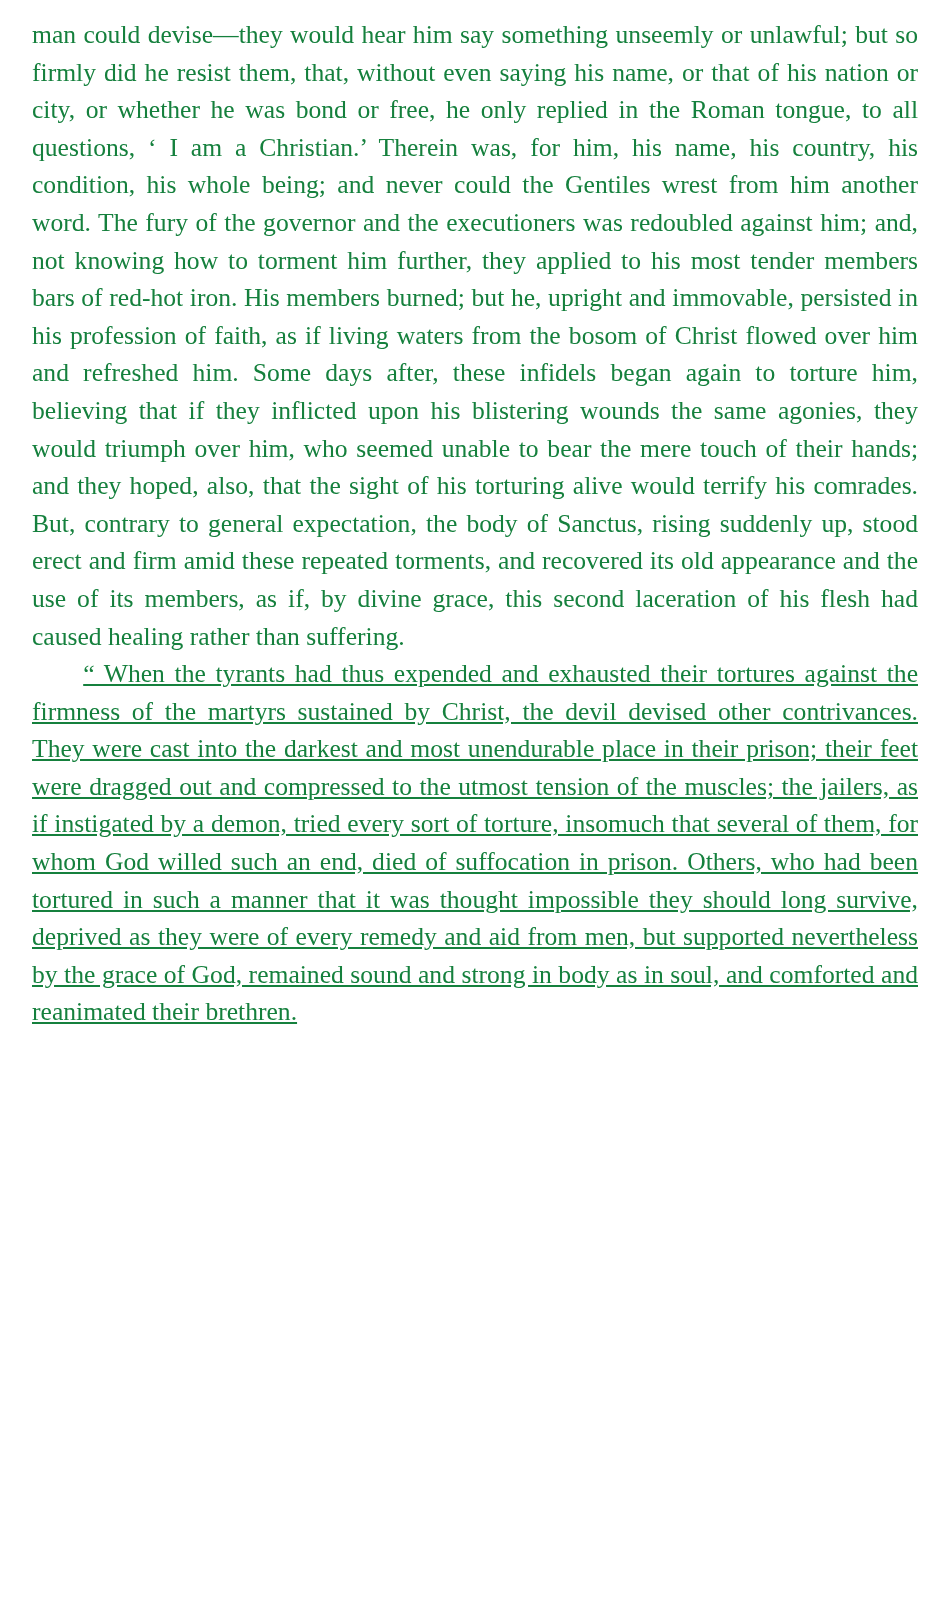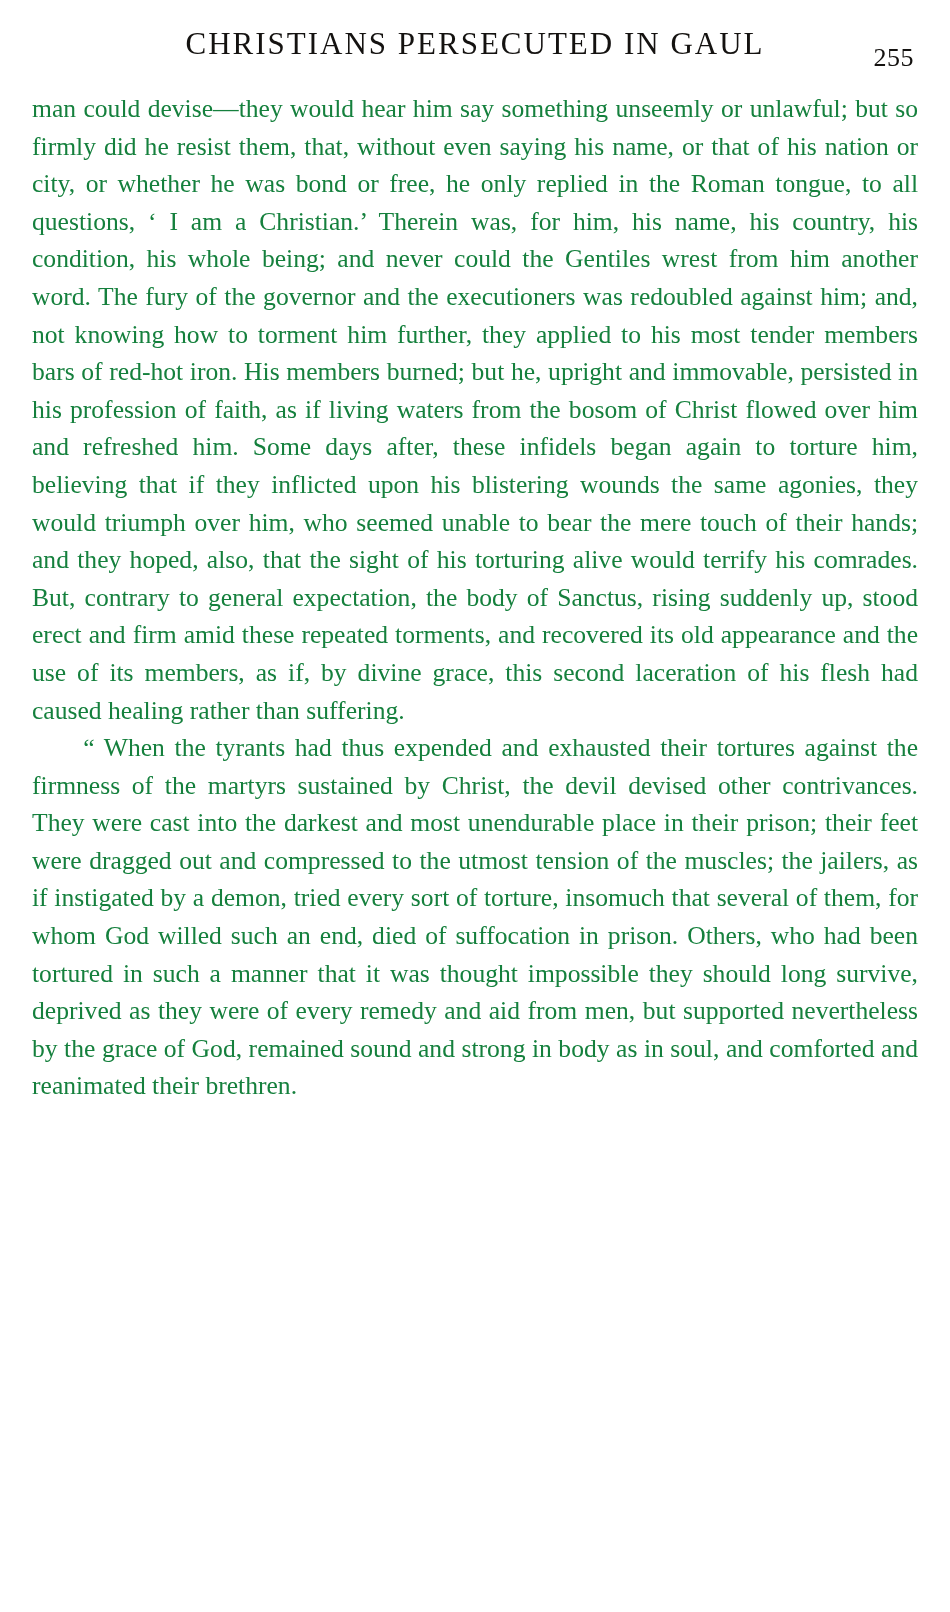--- a/index.html
+++ b/index.html
@@ -55,36 +55,33 @@
     color: #15803d;
     -webkit-font-smoothing: antialiased;
   }
   .para {
     margin: 0;
     padding: 0;
     text-indent: 0;
   }
   .para + .para {
     text-indent: 2.0em;
+    text-decoration: underline;
   }
   .para.last {
     
   }
   .body-text p {
     hyphens: none;
   }
 </style>
 </head>
 <body>
 
 <div class="page">
 
-  <div class="running-head">
-    <div class="head-title">Christians Persecuted in Gaul</div>
-    <div class="page-number">255</div>
-  </div>
 
   <div class="body-text">
     <p class="para">man could devise—they would hear him say something unseemly or unlawful; but so firmly did he resist them, that, without even saying his name, or that of his nation or city, or whether he was bond or free, he only replied in the Roman tongue, to all questions, ‘ I am a Christian.’   Therein was, for him, his name, his country, his condition, his whole being; and never could the Gentiles wrest from him another word.   The fury of the governor and the executioners was redoubled against him; and, not knowing how to torment him further, they applied to his most tender members bars of red-hot iron. His members burned; but he, upright and immovable, persisted in his profession of faith, as if living waters from the bosom of Christ flowed over him and refreshed him.   Some days after, these infidels began again to torture him, believing that if they inflicted upon his blistering wounds the same agonies, they would triumph over him, who seemed unable to bear the mere touch of their hands; and they hoped, also, that the sight of his torturing alive would terrify his comrades.   But, contrary to general expectation, the body of Sanctus, rising suddenly up, stood erect and firm amid these repeated torments, and recovered its old appearance and the use of its members, as if, by divine grace, this second laceration of his flesh had caused healing rather than suffering.</p>
     <p class="para">“ When the tyrants had thus expended and exhausted their tortures against the firmness of the martyrs sustained by Christ, the devil devised other contrivances.   They were cast into the darkest and most unendurable place in their prison; their feet were dragged out and compressed to the utmost tension of the muscles; the jailers, as if instigated by a demon, tried every sort of torture, insomuch that several of them, for whom God willed such an end, died of suffocation in prison. Others, who had been tortured in such a manner that it was thought impossible they should long survive, deprived as they were of every remedy and aid from men, but supported nevertheless by the grace of God, remained sound and strong in body as in soul, and comforted and reanimated their brethren.</p>
   </div>
 
 </div>
 
 </body></html>

